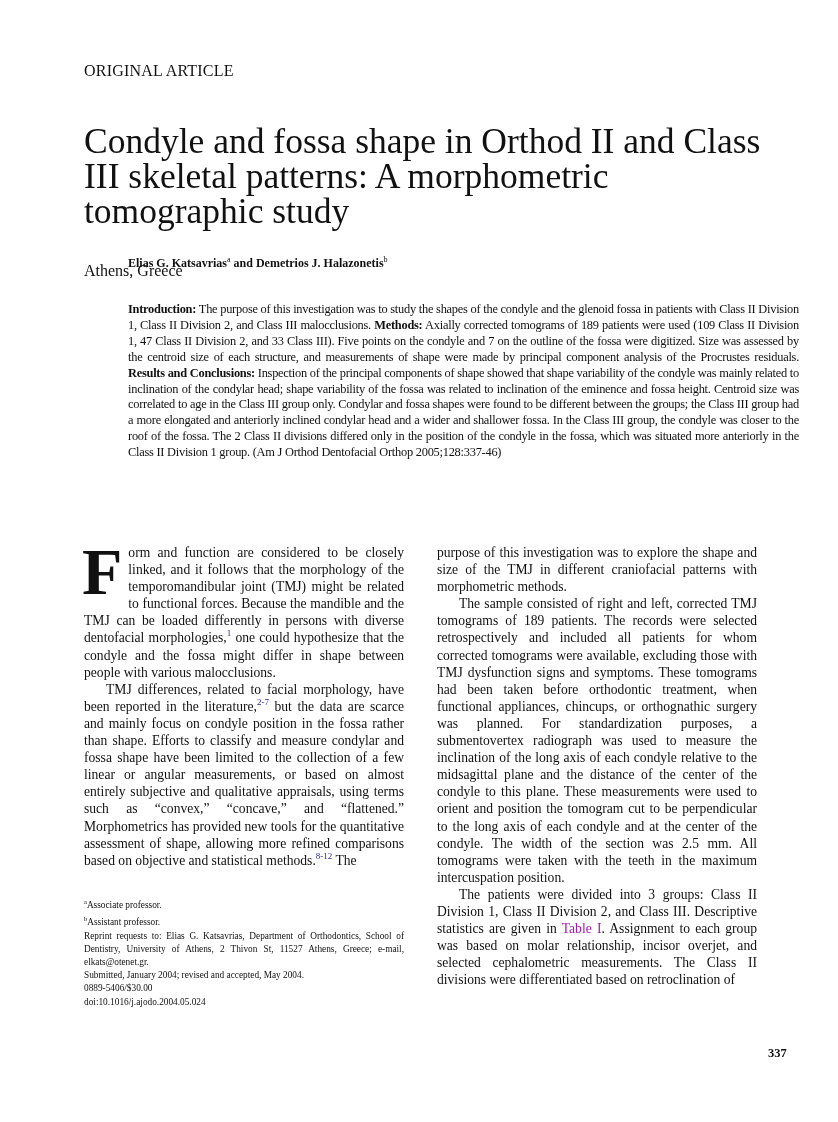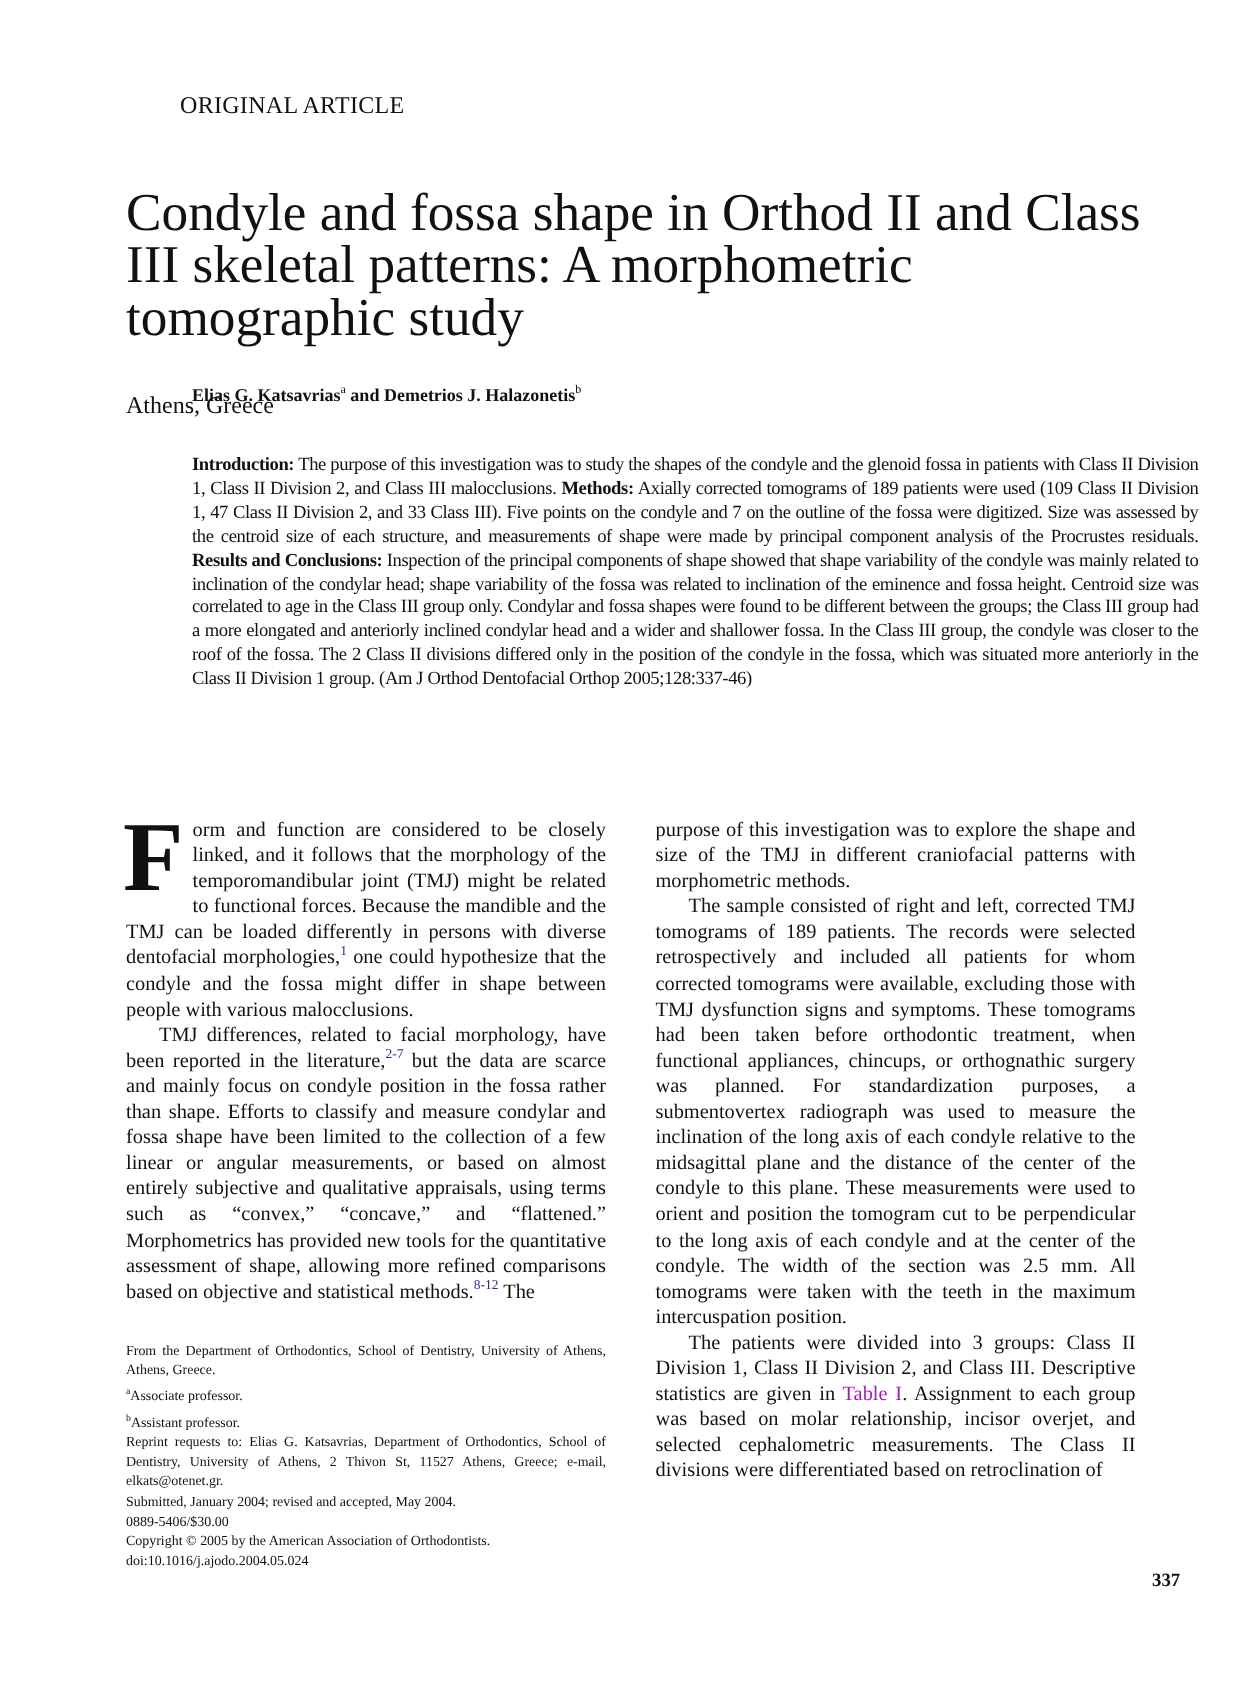--- a/index.html
+++ b/index.html
@@ -1,20 +1,20 @@
 <!DOCTYPE html>
 <html><head>
 <meta charset="utf-8">
 <style>
   html, body { margin: 0; padding: 0; background: #ffffff; }
   body { width: 838px; height: 1122px; position: relative; overflow: hidden; color: #111; }
   .serif { font-family: "Liberation Serif", "DejaVu Serif", serif; }
   .sans { font-family: Liberation Serif, serif; padding-left: 44px; }
 
-  .section-label { position: absolute; left: 84px; top: 62px; font-size: 16px; letter-spacing: 0.2px; margin-left: 36px; }
+  .section-label { position: absolute; left: 84px; top: 62px; font-size: 16px; letter-spacing: 0.2px; }
   .title { position: absolute; left: 84px; top: 124px; width: 680px; font-size: 35.5px; line-height: 35px; font-weight: normal; margin: 0; }
   .authors { position: absolute; left: 84px; top: 255px; font-size: 12px; font-weight: bold; }
   .authors sup { font-size: 8px; font-weight: normal; }
   .location { position: absolute; left: 84px; top: 262px; font-size: 16px; }
 
   .abstract { position: absolute; left: 84px; top: 302px; width: 671px; font-size: 12.4px; line-height: 15.9px; text-align: justify; letter-spacing: -0.25px; }
   .abstract b { font-weight: bold; }
 
   .col { position: absolute; width: 320px; font-size: 13.6px; line-height: 17.1px; text-align: justify; }
   .col-left { left: 84px; top: 544px; }
@@ -46,27 +46,25 @@
 <div class="location serif">Athens, Greece</div>
 
 <div class="abstract sans"><b>Introduction:</b><span> The purpose of this investigation was to study the shapes of the condyle and the glenoid fossa in patients with Class II Division 1, Class II Division 2, and Class III malocclusions. </span><b>Methods:</b><span> Axially corrected tomograms of 189 patients were used (109 Class II Division 1, 47 Class II Division 2, and 33 Class III). Five points on the condyle and 7 on the outline of the fossa were digitized. Size was assessed by the centroid size of each structure, and measurements of shape were made by principal component analysis of the Procrustes residuals. </span><b>Results and Conclusions:</b><span> Inspection of the principal components of shape showed that shape variability of the condyle was mainly related to inclination of the condylar head; shape variability of the fossa was related to inclination of the eminence and fossa height. Centroid size was correlated to age in the Class III group only. Condylar and fossa shapes were found to be different between the groups; the Class III group had a more elongated and anteriorly inclined condylar head and a wider and shallower fossa. In the Class III group, the condyle was closer to the roof of the fossa. The 2 Class II divisions differed only in the position of the condyle in the fossa, which was situated more anteriorly in the Class II Division 1 group. (Am J Orthod Dentofacial Orthop 2005;128:337-46)</span></div>
 
 <div class="col col-left serif">
   <p><span class="dropcap">F</span><span>orm and function are considered to be closely linked, and it follows that the morphology of the temporomandibular joint (TMJ) might be related to functional forces. Because the mandible and the TMJ can be loaded differently in persons with diverse dentofacial morphologies,</span><sup class="ref">1</sup><span> one could hypothesize that the condyle and the fossa might differ in shape between people with various malocclusions.</span></p>
   <p class="indent"><span>TMJ differences, related to facial morphology, have been reported in the literature,</span><sup class="ref">2-7</sup><span> but the data are scarce and mainly focus on condyle position in the fossa rather than shape. Efforts to classify and measure condylar and fossa shape have been limited to the collection of a few linear or angular measurements, or based on almost entirely subjective and qualitative appraisals, using terms such as “convex,” “concave,” and “flattened.” Morphometrics has provided new tools for the quantitative assessment of shape, allowing more refined comparisons based on objective and statistical methods.</span><sup class="ref">8-12</sup><span> The</span></p>
 </div>
 
 <div class="footnotes serif">
-  <div class="j">From the Department of Orthodontics, School of Dentistry, University of Athens, Athens, Greece.</div>
   <div><sup>a</sup><span>Associate professor.</span></div>
   <div><sup>b</sup><span>Assistant professor.</span></div>
   <div class="j">Reprint requests to: Elias G. Katsavrias, Department of Orthodontics, School of Dentistry, University of Athens, 2 Thivon St, 11527 Athens, Greece; e-mail, elkats@otenet.gr.</div>
   <div>Submitted, January 2004; revised and accepted, May 2004.</div>
   <div>0889-5406/$30.00</div>
-  <div>Copyright © 2005 by the American Association of Orthodontists.</div>
   <div>doi:10.1016/j.ajodo.2004.05.024</div>
 </div>
 
 <div class="col col-right serif">
   <p>purpose of this investigation was to explore the shape and size of the TMJ in different craniofacial patterns with morphometric methods.</p>
   <p class="indent">The sample consisted of right and left, corrected TMJ tomograms of 189 patients. The records were selected retrospectively and included all patients for whom corrected tomograms were available, excluding those with TMJ dysfunction signs and symptoms. These tomograms had been taken before orthodontic treatment, when functional appliances, chincups, or orthognathic surgery was planned. For standardization purposes, a submentovertex radiograph was used to measure the inclination of the long axis of each condyle relative to the midsagittal plane and the distance of the center of the condyle to this plane. These measurements were used to orient and position the tomogram cut to be perpendicular to the long axis of each condyle and at the center of the condyle. The width of the section was 2.5 mm. All tomograms were taken with the teeth in the maximum intercuspation position.</p>
   <p class="indent"><span>The patients were divided into 3 groups: Class II Division 1, Class II Division 2, and Class III. Descriptive statistics are given in </span><span class="link">Table I</span><span>. Assignment to each group was based on molar relationship, incisor overjet, and selected cephalometric measurements. The Class II divisions were differentiated based on retroclination of</span></p>
 </div>
 
 <div class="page-num sans">337</div>

